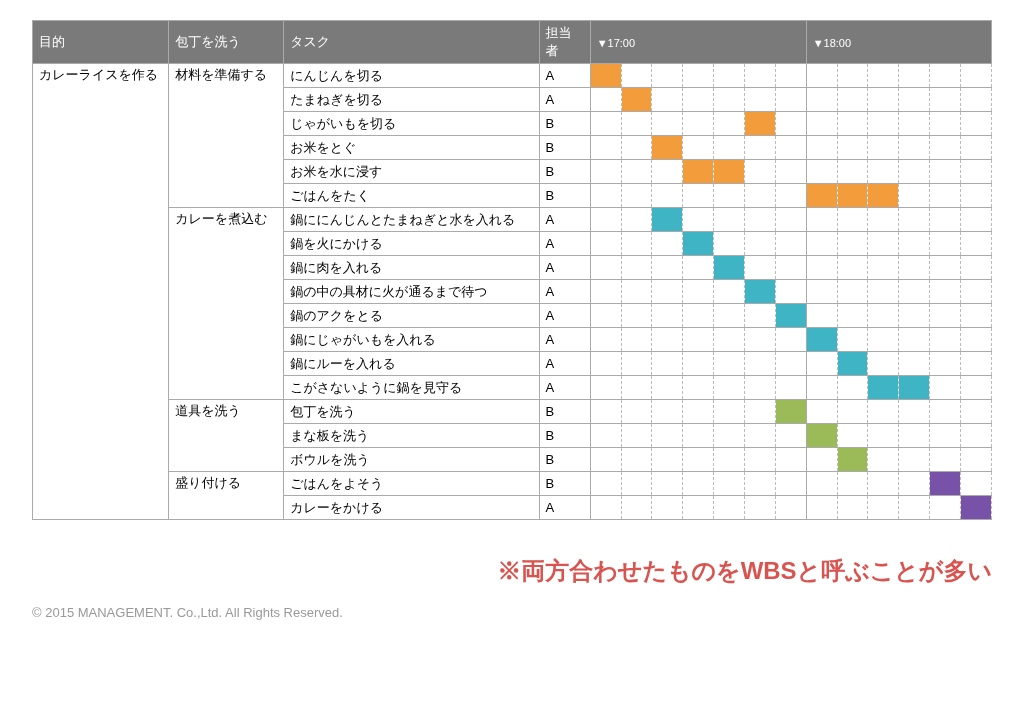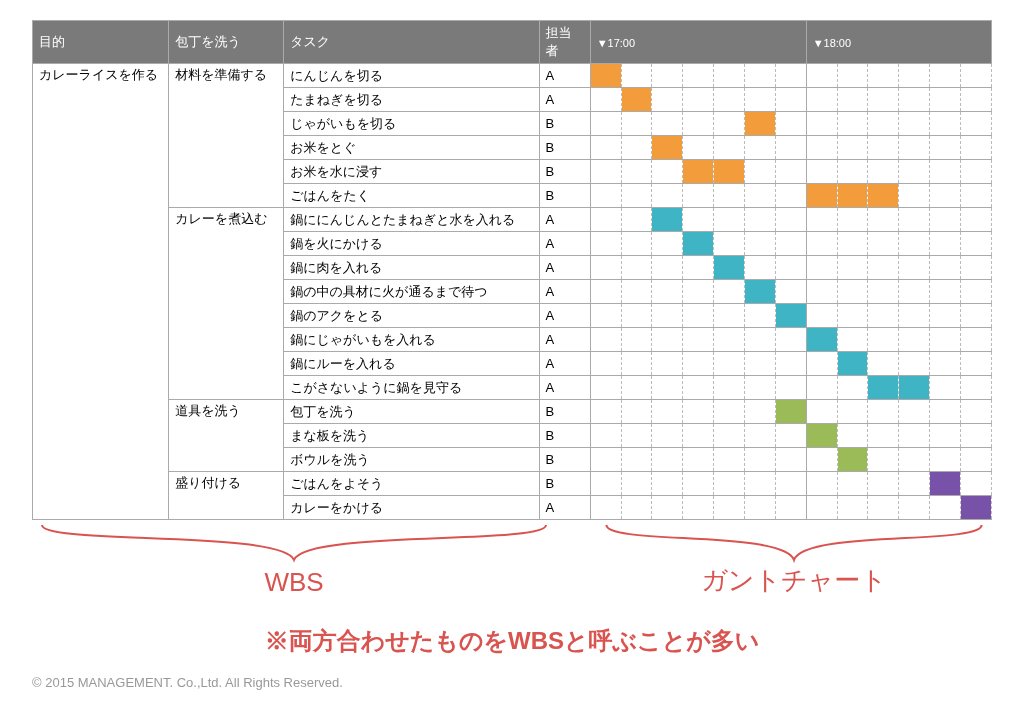--- a/index.html
+++ b/index.html
@@ -48,21 +48,21 @@
   .purple { background: #7851a9; }
   
   .anno-row { display:flex; margin-top: 0; }
   .brace-box { position:relative; height:70px; }
   .brace-box svg { position:absolute; top:0; left:0; width:100%; height:55px; }
   .brace-label {
     position:absolute; bottom:-8px; width:100%; text-align:center;
     color:#d9534f; font-size:26px;
   }
   .note {
-    text-align:center;
+    text-align:right;
     color:#d9534f;
     font-size:24px;
     font-weight:bold;
     margin-top:35px;
   }
   .copyright {
     text-align:left;
     color:#999;
     font-size:13px;
     margin-top:18px;
@@ -474,32 +474,17 @@
           <td class="gcell dashed"></td>
           <td class="gcell dashed"></td>
           <td class="gcell dashed"></td>
           <td class="gcell dashed">
             <span class="bar purple"></span>
           </td>
         </tr>
       </tbody>
 </table>
 
-<div class="anno-row">
-  <div class="brace-box" style="width:524px">
-    <svg viewBox="0 0 524 55" preserveAspectRatio="none">
-      <path d="M10 5 C10 25 250 10 262 40 C274 10 514 25 514 5" stroke="#d9534f" stroke-width="2" fill="none"></path>
-    </svg>
-    <div class="brace-label">WBS</div>
-  </div>
-  <div style="width:40px"></div>
-  <div class="brace-box" style="flex:1">
-    <svg viewBox="0 0 380 55" preserveAspectRatio="none">
-      <path d="M10 5 C10 25 180 10 190 40 C200 10 370 25 370 5" stroke="#d9534f" stroke-width="2" fill="none"></path>
-    </svg>
-    <div class="brace-label">ガントチャート</div>
-  </div>
-</div>
 
 <div class="note">※両方合わせたものをWBSと呼ぶことが多い</div>
 <div class="copyright">© 2015 MANAGEMENT. Co.,Ltd. All Rights Reserved.</div>
 
 </div>
 
 </body></html>

